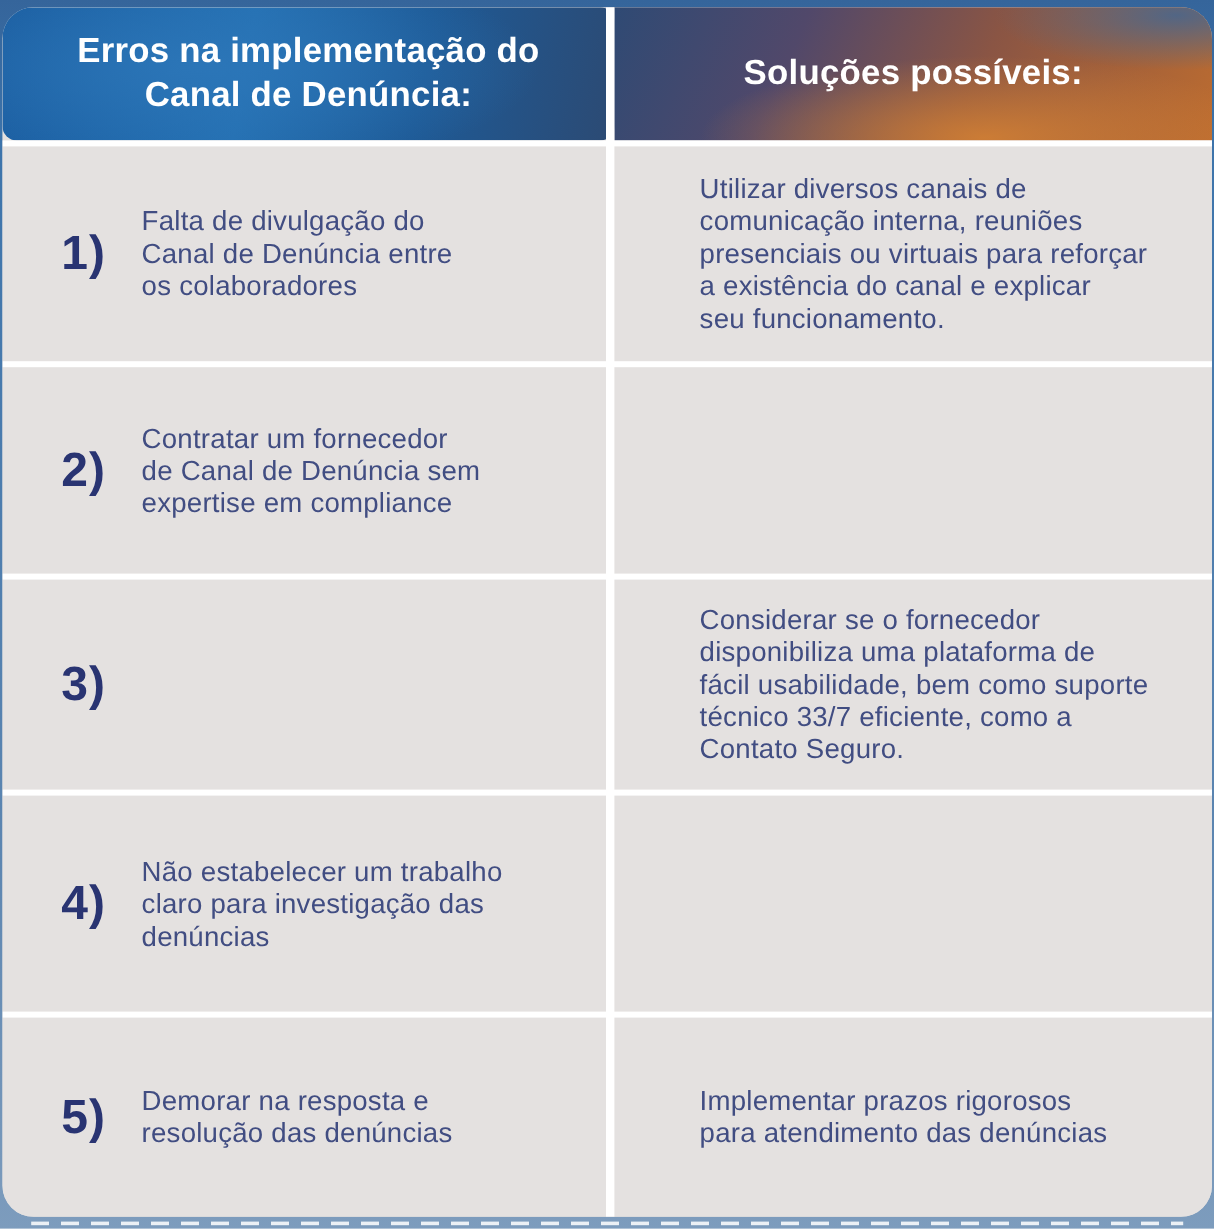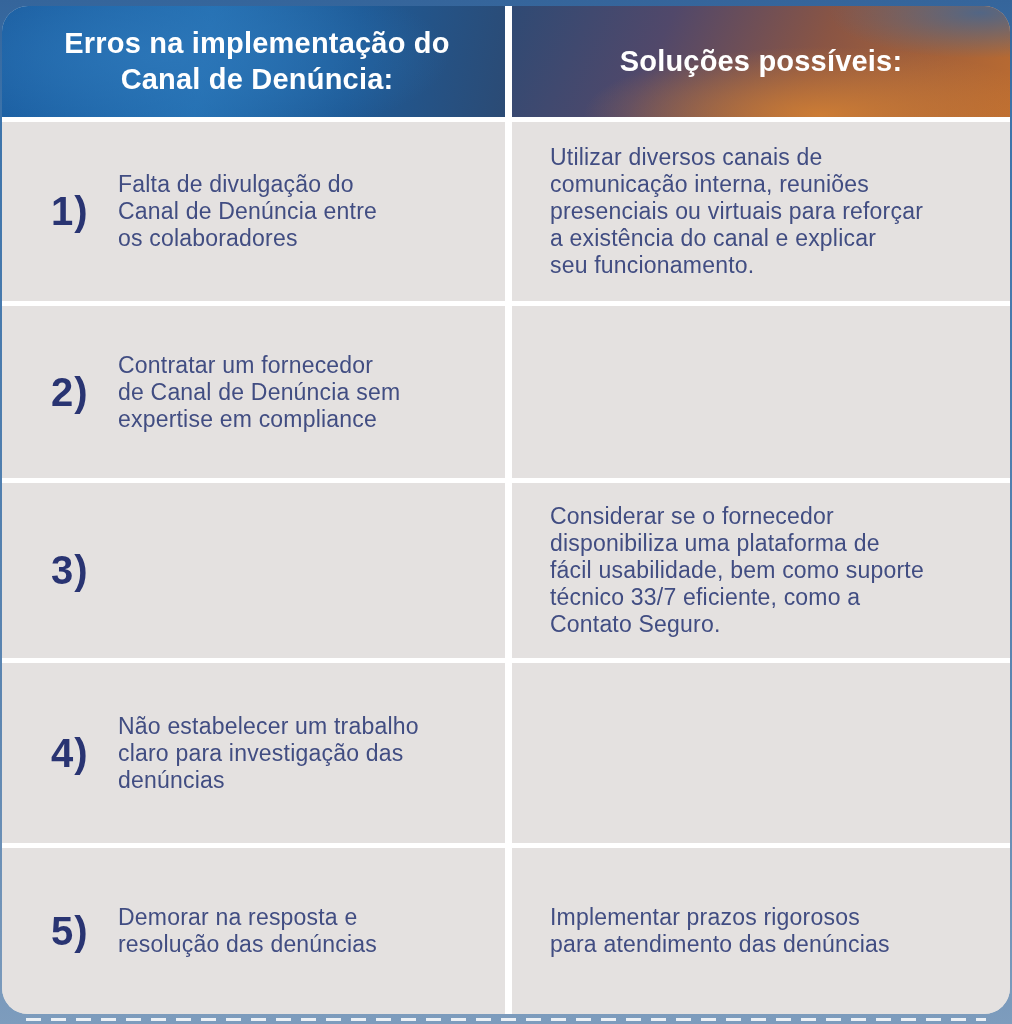--- a/index.html
+++ b/index.html
@@ -37,20 +37,21 @@
     display: flex; align-items: center; justify-content: center;
     color: #ffffff; font-weight: 700; font-size: 29px;
     line-height: 1.24; text-align: center; letter-spacing: .2px;
     white-space: pre-line;
   }
   .header-left {
     flex: 0 0 510px;
     background:
       radial-gradient(90% 130% at 32% 45%, rgba(45,119,185,.85) 0%, rgba(45,119,185,0) 62%),
       linear-gradient(100deg, #1a5c9f 0%, #2470b2 40%, #1e5a96 68%, #2c4a73 100%);
+    border-radius: 12px;
   }
   .header-right {
     flex: 1;
     background:
       radial-gradient(55% 75% at 94% 6%, rgba(77,102,137,.95) 0%, rgba(77,102,137,0) 55%),
       radial-gradient(70% 90% at 62% 98%, rgba(210,128,52,.9) 0%, rgba(210,128,52,0) 68%),
       linear-gradient(115deg, #2f4a74 0%, #51486a 30%, #8a5544 60%, #bc6c30 100%);
     text-align: right;
   }
   .h-divider { flex: 0 0 5px; background: #ffffff; z-index: 4; }
@@ -72,21 +73,21 @@
     letter-spacing: 1px;
   }
   .error-text, .solution-text {
     color: #414d82; font-size: 23px; font-weight: 500;
     line-height: 27px; letter-spacing: .2px;
     white-space: pre-line;
   }
   .cell-right {
     flex: 1;
     display: flex; align-items: center;
-    padding-left: 38px; padding-right: 24px; box-sizing: border-box;
+    padding-left: 38px; padding-right: 24px; box-sizing: border-box; margin-left: 33px;
   }
 </style>
 </head>
 <body>
 
 <div class="page">
   <div class="card">
 
     <div class="table-header">
       <div class="header-cell header-left">Erros na implementação do

